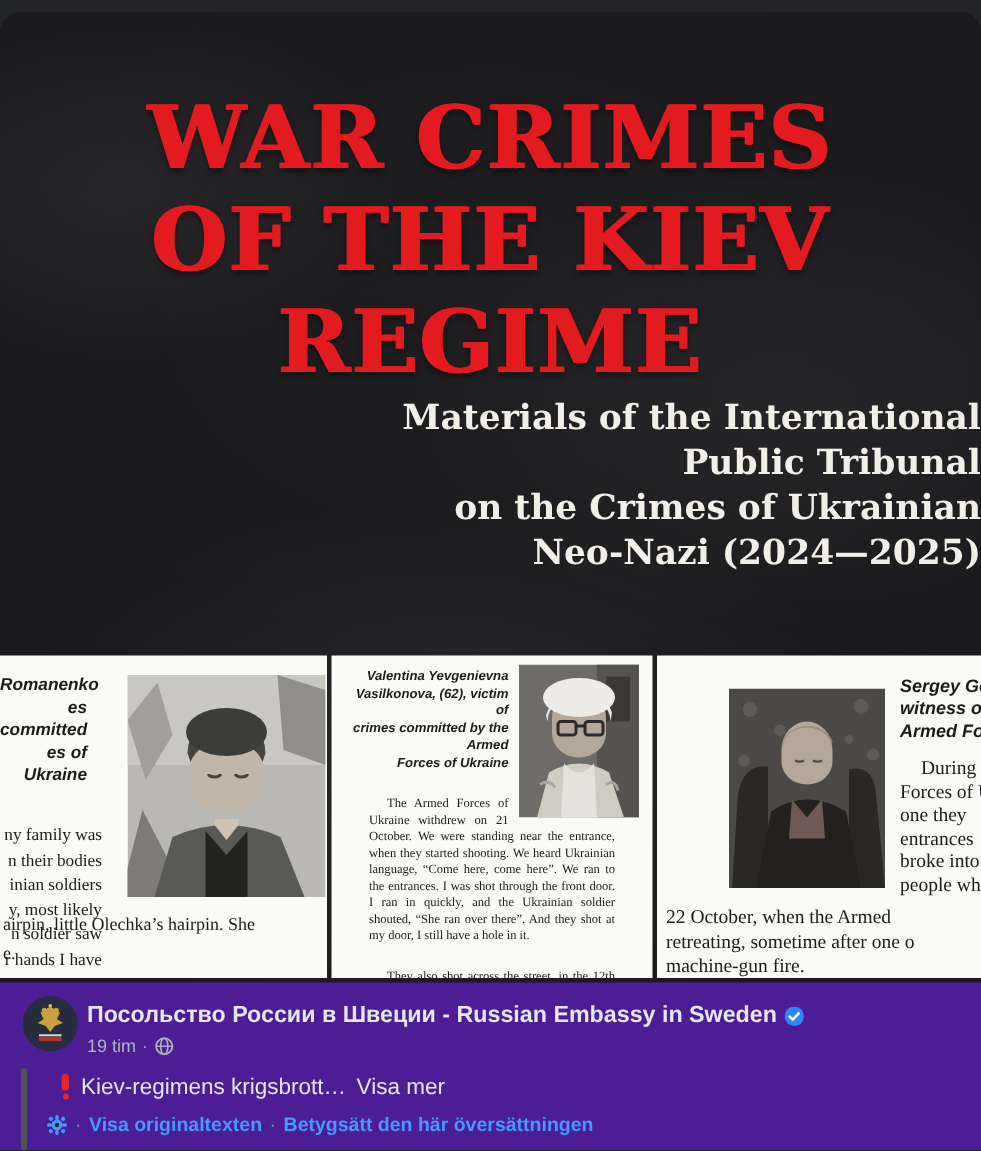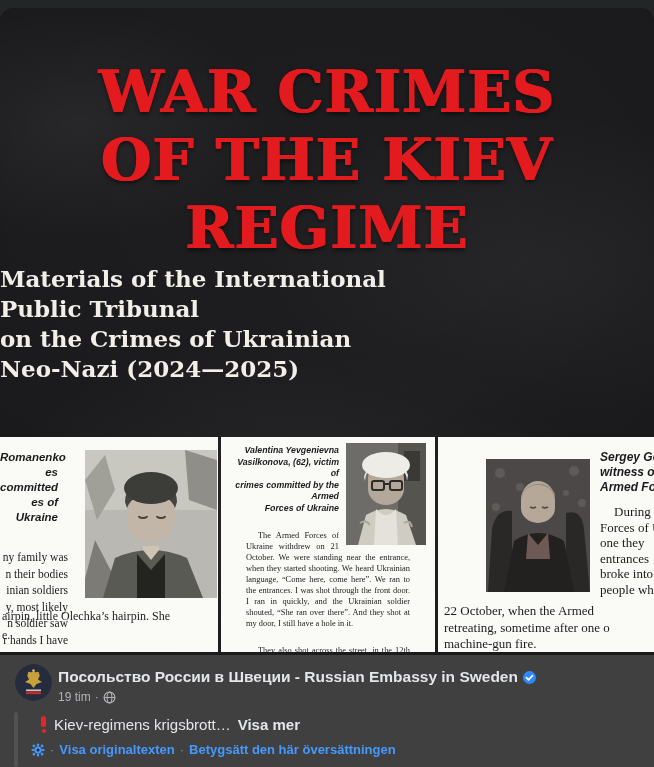--- a/index.html
+++ b/index.html
@@ -23,21 +23,21 @@
   }
   .poster-title{
     position:absolute;top:38px;left:0;width:100%;text-align:center;
     font-family:"DejaVu Serif",serif;font-weight:bold;
     font-size:58px;line-height:68px;letter-spacing:1px;
     color:#e31b1f;
     text-shadow:0.8px 0 0 currentColor,-0.8px 0 0 currentColor,0 2px 4px rgba(0,0,0,.6);
     margin-top:12px;
   }
   .poster-subtitle{
-    position:absolute;top:256px;left:0;width:100%;text-align:left;
+    position:absolute;top:256px;left:0;width:100%;text-align:right;
     font-family:"DejaVu Serif",serif;font-weight:bold;
     font-size:23px;line-height:30px;color:#f2efe9;
   }
   
   .panels{position:absolute;top:429px;left:0;width:100%;height:216px;}
   .panel{
     position:absolute;top:0;height:215px;background:#fafaf7;color:#1b1b1e;overflow:hidden;
   }
   .panel-1{left:0;width:218px;}
   .panel-2{left:221px;width:214px;}
@@ -61,34 +61,34 @@
 
   .p3-right{position:absolute;left:162px;top:13px;width:300px;}
   .p3-head div{font:italic bold 12px/15px "Liberation Sans",sans-serif;white-space:nowrap;}
   .p3-frags{margin-top:9px;}
   .p3-frags div{font:13px/15.5px "Liberation Serif",serif;white-space:nowrap;}
   .p3-frags div:first-child{text-indent:14px;}
   .p3-tail{position:absolute;left:6px;top:166px;width:320px;}
   .p3-tail div{font:13px/16.5px "Liberation Serif",serif;white-space:nowrap;}
 
   
-  .fb-post{position:absolute;top:655px;left:0;width:654px;height:112px;background:#404040;}
+  .fb-post{position:absolute;top:655px;left:0;width:654px;height:112px;background:#4c1d95;}
   .avatar{position:absolute;left:15px;top:9px;width:37px;height:37px;border-radius:50%;overflow:hidden;}
   .page-name-row{position:absolute;left:58px;top:13px;display:flex;align-items:center;gap:5px;}
   .page-name{font-size:15.5px;font-weight:700;color:#e4e6eb;white-space:nowrap;cursor:pointer;}
   .badge{display:inline-block;width:13px;height:13px;}
   .time-row{position:absolute;left:58px;top:35px;display:flex;align-items:center;gap:4px;
     font-size:12px;color:#b0b3b8;}
   .quote-bar{position:absolute;left:14px;top:57px;width:4px;height:55px;background:#505254;border-radius:2px;}
   .body-row{position:absolute;left:40px;top:61px;display:flex;align-items:flex-start;gap:7px;}
   .excl{position:relative;width:7px;height:17px;}
   .excl .bar{position:absolute;left:1px;top:0;width:5px;height:11px;background:#e8242b;border-radius:2.5px 2.5px 2px 2px;}
   .excl .dotp{position:absolute;left:1.5px;bottom:0;width:4px;height:4px;background:#e8242b;border-radius:50%;}
   .body-text{font-size:15px;color:#e4e6eb;}
-  .see-more{font-size:15px;font-weight:700;color:#e4e6eb;cursor:pointer;}
+  .see-more{font-size:15px;font-weight:400;color:#e4e6eb;cursor:pointer;}
   .trans-row{position:absolute;left:31px;top:87px;display:flex;align-items:center;gap:5px;
     font-size:13px;font-weight:700;}
   .trans-link{color:#4599ff;cursor:pointer;}
   .trans-dot{color:#8d9196;font-weight:400;}
 </style>
 </head>
 <body>
 
 <div class="post-image">
   <div class="chalkboard"></div>

